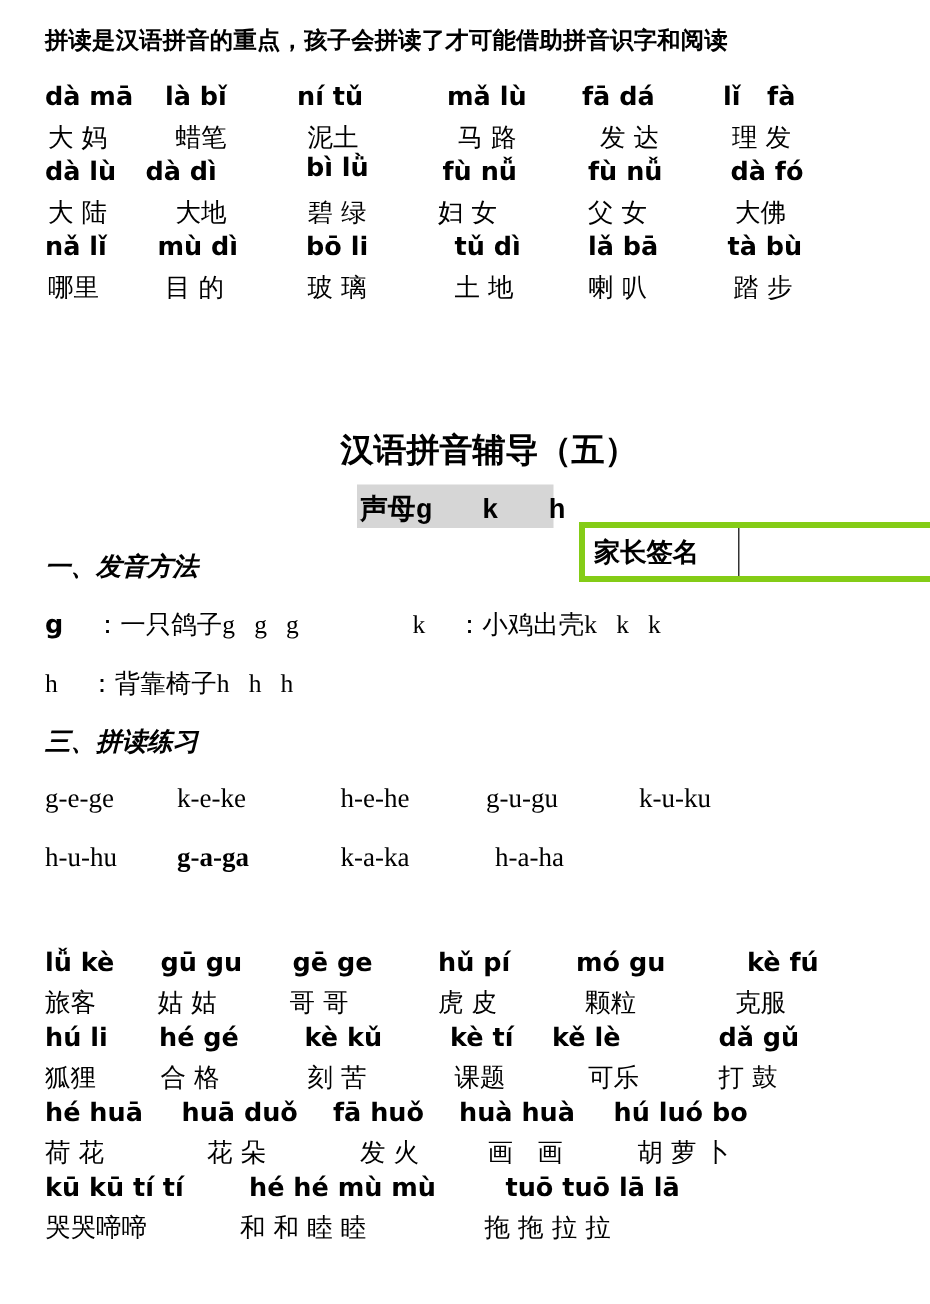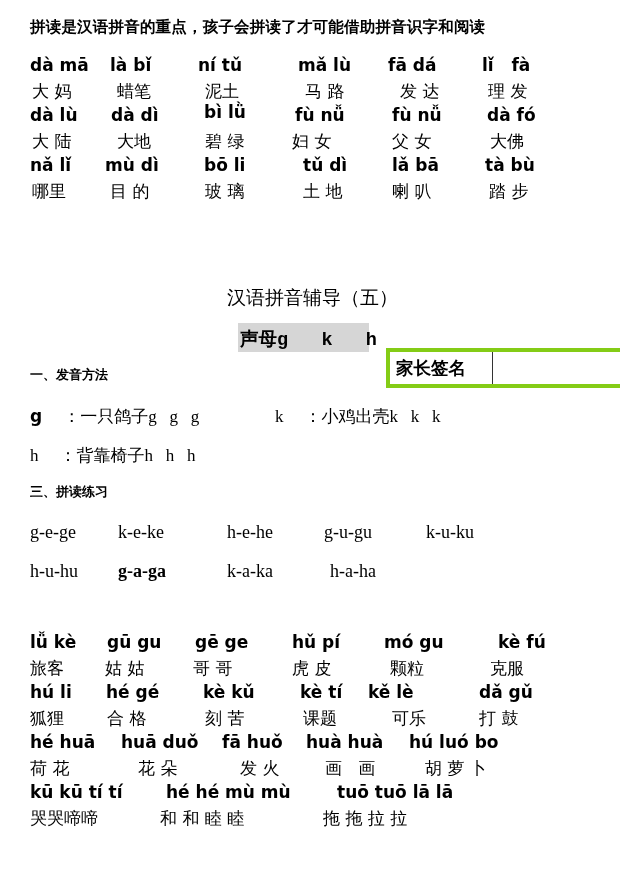--- a/index.html
+++ b/index.html
@@ -4,28 +4,28 @@
 <style>
   html, body { margin: 0; padding: 0; background: #ffffff; }
   body {
     width: 620px; height: 869px; position: relative; overflow: hidden;
     color: #000; font-family: "DejaVu Sans", "Liberation Sans", sans-serif;
   }
   .abs { position: absolute; white-space: nowrap; }
   .intro { left: 30px; top: 17px; font-size: 15.5px; font-weight: bold; font-family: "DejaVu Serif", serif; letter-spacing: 0.2px; }
   .py { font-family: "DejaVu Sans", sans-serif; font-weight: bold; font-size: 17px; }
   .hz { font-family: "DejaVu Serif", serif; font-weight: normal; font-size: 17px; }
-  .title { left: 227px; top: 285px; font-size: 19px; font-weight: normal; font-family: "DejaVu Sans", sans-serif; text-align: right; }
+  .title { left: 227px; top: 285px; font-size: 22px; font-weight: bold; font-family: "DejaVu Sans", sans-serif; text-align: right; }
   .shade { left: 238px; top: 323px; width: 131px; height: 29px; background: #d6d6d6; }
   .shade-text { left: 240px; top: 326px; font-size: 18.5px; font-weight: bold; font-family: "DejaVu Sans", sans-serif; }
   .shade-text .latin { font-family: Liberation Mono, monospace; }
   .signbox { left: 386px; top: 348px; width: 248px; height: 40px; border: 4px solid #84cc16; box-sizing: border-box; display: flex; }
   .signbox .lbl { width: 103px; border-right: 1px solid #333; font-size: 17.5px; font-weight: bold; display: flex; align-items: center; padding-left: 6px; box-sizing: border-box; font-family: "DejaVu Sans", sans-serif; }
   .signbox .val { flex: 1; }
-  .h2 { font-size: 13px; font-weight: bold; font-family: "DejaVu Sans", sans-serif; }
+  .h2 { font-size: 17px; font-weight: bold; font-family: "DejaVu Sans", sans-serif; font-style: italic; }
   .method { font-size: 17px; font-family: "Liberation Serif", serif; }
   .method .bold-g { font-family: "DejaVu Sans", sans-serif; font-weight: bold; }
   .cjk-light { font-family: "DejaVu Serif", serif; font-weight: normal; margin-left: 21px; }
   .practice { font-size: 18px; font-family: "Liberation Serif", serif; }
 </style>
 </head>
 <body>
 
 <div class="abs intro">拼读是汉语拼音的重点，孩子会拼读了才可能借助拼音识字和阅读</div>
 
@@ -38,21 +38,21 @@
   <div class="abs py" style="left:482px;top:55px;white-space:pre">lǐ   fà</div>
 
   <div class="abs hz" style="left:32px;top:80px;white-space:pre">大 妈</div>
   <div class="abs hz" style="left:117px;top:80px">蜡笔</div>
   <div class="abs hz" style="left:205px;top:80px">泥土</div>
   <div class="abs hz" style="left:305px;top:80px;white-space:pre">马 路</div>
   <div class="abs hz" style="left:400px;top:80px;white-space:pre">发 达</div>
   <div class="abs hz" style="left:488px;top:80px;white-space:pre">理 发</div>
 
   <div class="abs py" style="left:30px;top:105px">dà lù</div>
-  <div class="abs py" style="left:111px;top:105px">dà dì</div>
+  <div class="abs py" style="left:97px;top:105px">dà dì</div>
   <div class="abs py" style="left:204px;top:102px">bì lǜ</div>
   <div class="abs py" style="left:295px;top:105px">fù nǚ</div>
   <div class="abs py" style="left:392px;top:105px">fù nǚ</div>
   <div class="abs py" style="left:487px;top:105px">dà fó</div>
 
   <div class="abs hz" style="left:32px;top:130px;white-space:pre">大 陆</div>
   <div class="abs hz" style="left:117px;top:130px">大地</div>
   <div class="abs hz" style="left:205px;top:130px;white-space:pre">碧 绿</div>
   <div class="abs hz" style="left:292px;top:130px;white-space:pre">妇 女</div>
   <div class="abs hz" style="left:392px;top:130px;white-space:pre">父 女</div>

